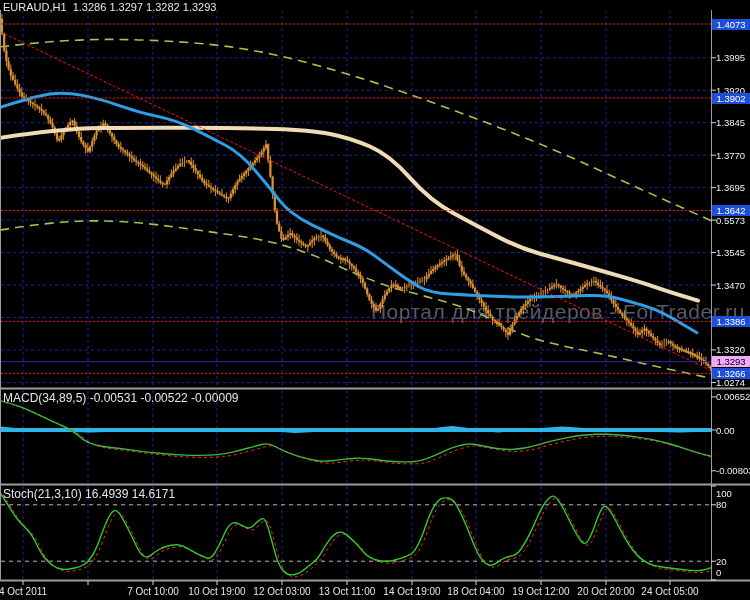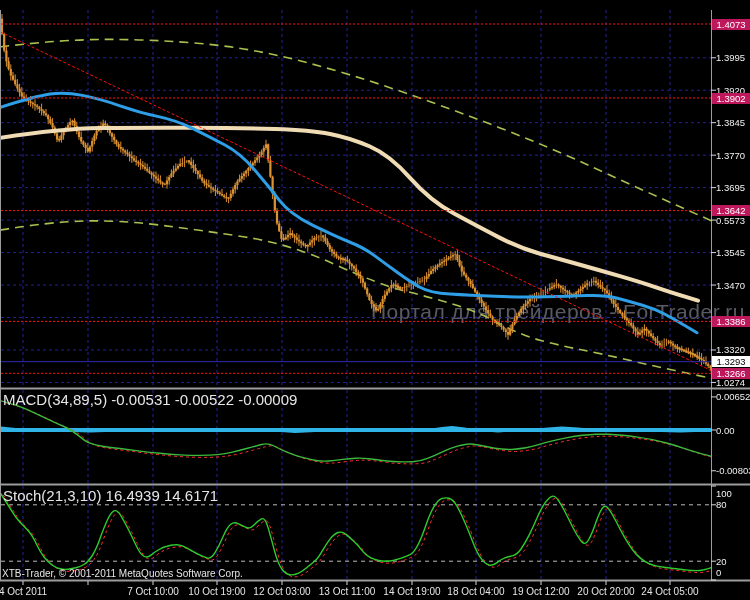--- a/index.html
+++ b/index.html
@@ -1,29 +1,29 @@
 <!DOCTYPE html>
 <html><head>
 <meta charset="utf-8">
 <style>
   html,body{margin:0;padding:0;background:#000;}
   .terminal{position:relative;width:750px;height:600px;background:#000;overflow:hidden;
             font-family:"Liberation Sans",sans-serif;}
   .terminal svg{position:absolute;left:0;top:0;z-index:1;}
   #labels{position:absolute;left:0;top:0;width:750px;height:600px;z-index:2;pointer-events:none;}
   .title-label{position:absolute;left:3px;top:1px;color:#e6e6e6;font-size:11px;white-space:pre;z-index:3;}
-  .ind-label{position:absolute;color:#e6e6e6;font-size:15px;white-space:pre;z-index:3;}
+  .ind-label{position:absolute;color:#e6e6e6;font-size:12px;white-space:pre;z-index:3;}
   .copyright-label{position:absolute;left:2px;top:568px;color:#e6e6e6;font-size:10px;white-space:pre;z-index:3;}
   .watermark{position:absolute;top:300px;right:5px;z-index:0;color:rgba(160,162,178,0.55);
              font-size:21px;white-space:nowrap;letter-spacing:0.5px;}
   .plabel{position:absolute;left:716px;color:#f0f0f0;font-size:9.5px;line-height:11px;white-space:nowrap;}
   .badge{position:absolute;left:712px;width:38px;height:11px;font-size:9.5px;line-height:11px;
          text-align:center;white-space:nowrap;}
-  .badge.red{background:#be185d;color:#fff;}
-  .badge.white{background:#ffffff;color:#000;}
+  .badge.red{background:#1d4ed8;color:#fff;}
+  .badge.white{background:#f0abfc;color:#000;}
   .tlabel{position:absolute;top:586px;color:#e6e6e6;font-size:10px;transform:translateX(-50%);white-space:nowrap;}
 </style>
 </head>
 <body>
 
 <div class="terminal">
   <div class="watermark">Портал для трейдеров - ForTrader.ru</div>
   <svg id="chart-svg" width="750" height="600">
       <defs>
         <clipPath id="cpM">
@@ -170,16 +170,16 @@
       <div class="tlabel" style="left: 153px;">7 Oct 10:00</div>
       <div class="tlabel" style="left: 217px;">10 Oct 19:00</div>
       <div class="tlabel" style="left: 282px;">12 Oct 03:00</div>
       <div class="tlabel" style="left: 347px;">13 Oct 11:00</div>
       <div class="tlabel" style="left: 412px;">14 Oct 19:00</div>
       <div class="tlabel" style="left: 476px;">18 Oct 04:00</div>
       <div class="tlabel" style="left: 541px;">19 Oct 12:00</div>
       <div class="tlabel" style="left: 606px;">20 Oct 20:00</div>
       <div class="tlabel" style="left: 670px;">24 Oct 05:00</div>
     </div>
+  <div class="title-label">EURAUD,H1  1.3286 1.3297 1.3282 1.3293</div>
   <div class="ind-label" style="left:3px;top:391px;">MACD(34,89,5) -0.00531 -0.00522 -0.00009</div>
   <div class="ind-label" style="left:3px;top:487px;">Stoch(21,3,10) 16.4939 14.6171</div>
-  <div class="copyright-label">XTB-Trader, © 2001-2011 MetaQuotes Software Corp.</div>
 </div>
 
 </body></html>

